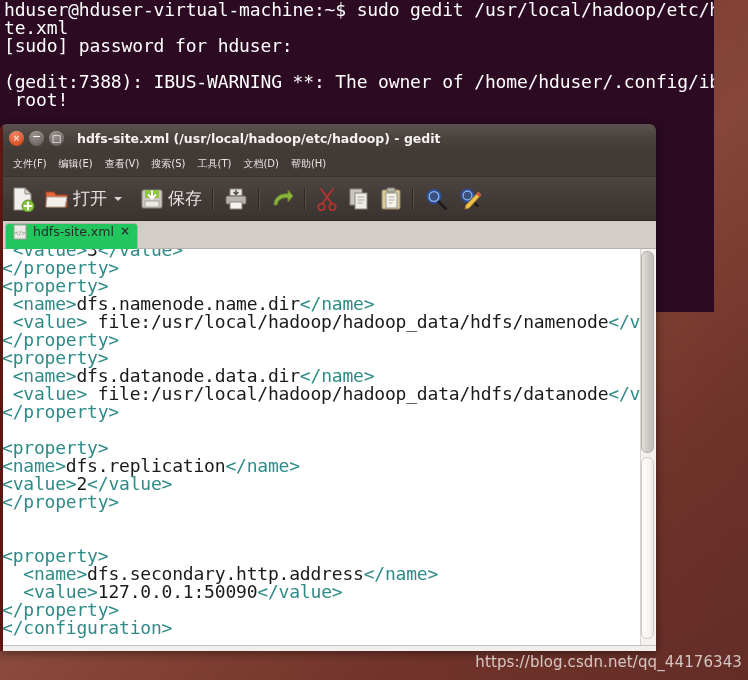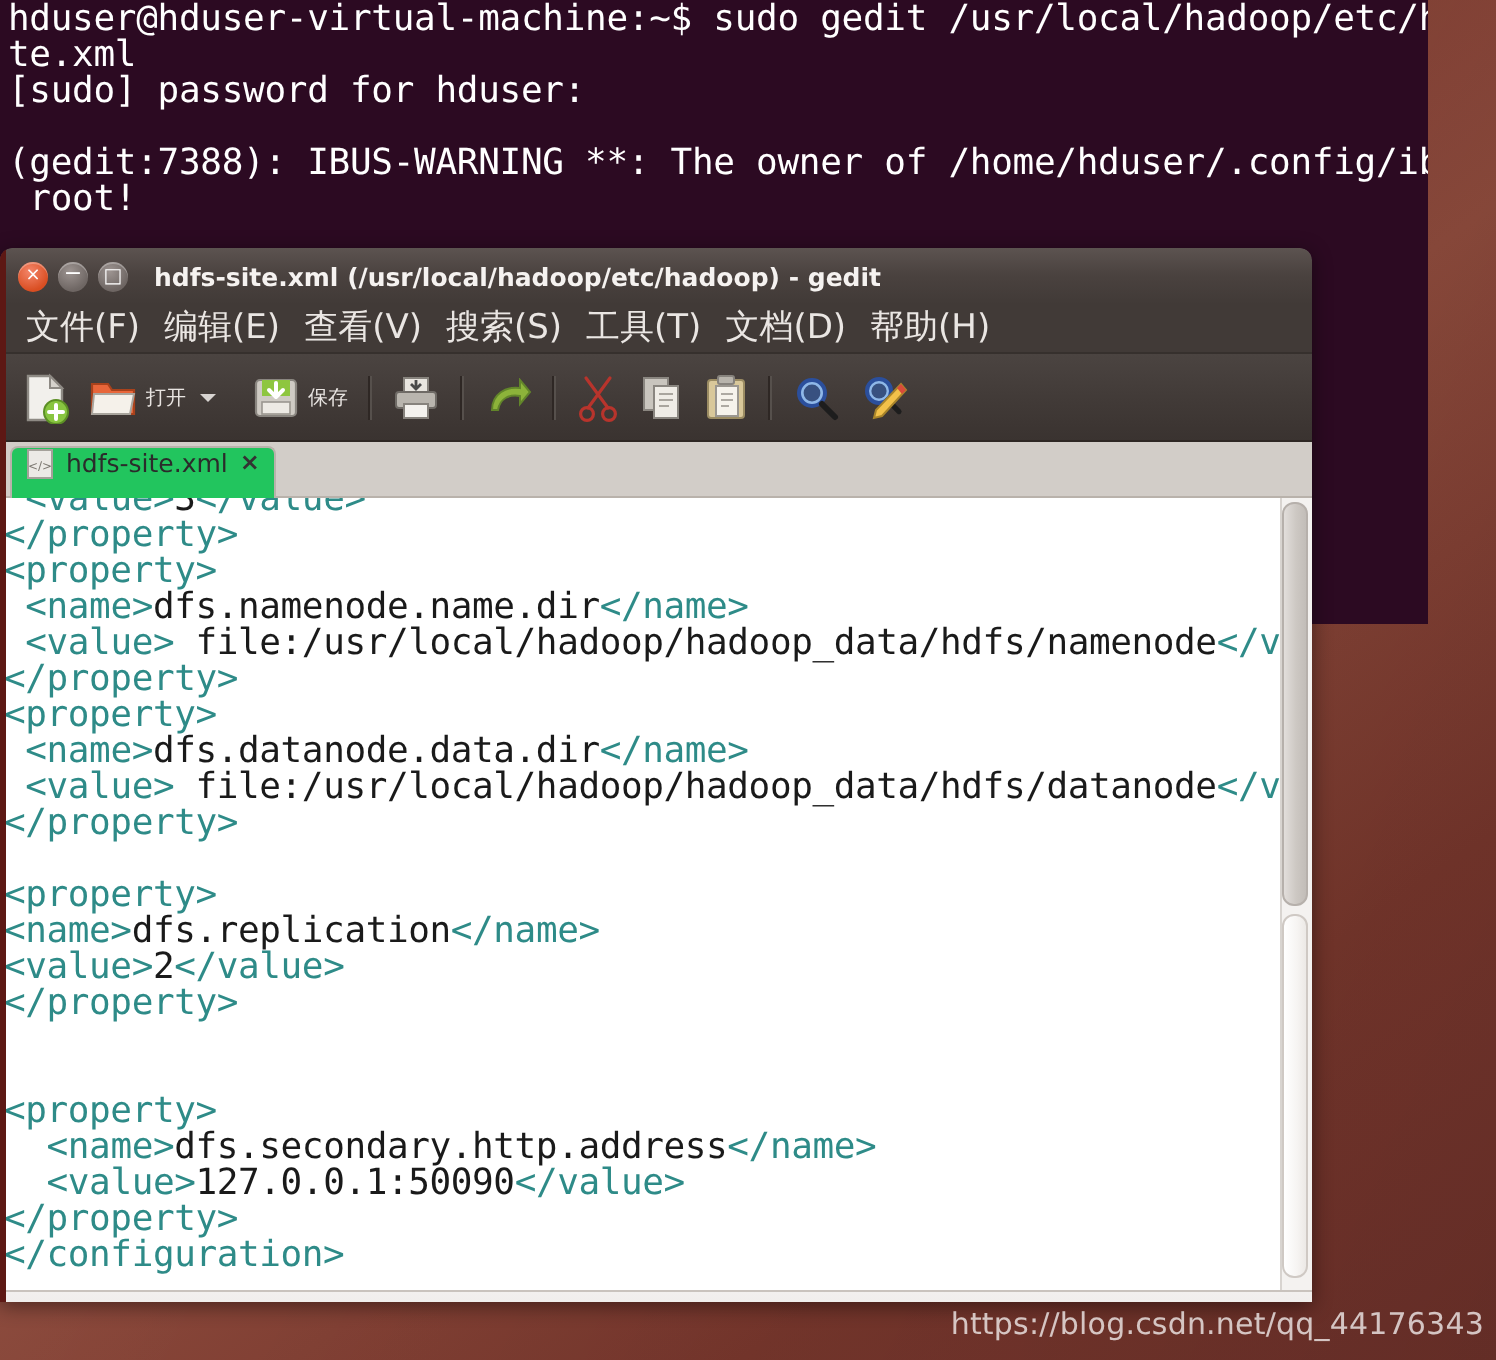--- a/index.html
+++ b/index.html
@@ -117,21 +117,21 @@
   #menubar {
     height: 24px;
     background: #413a37;
     display: flex;
     align-items: center;
     padding-left: 7px;
     border-bottom: 1px solid #36302d;
   }
   .menu-item {
     color: #eae6e3;
-    font-size: 17px;
+    font-size: 10px;
     padding: 2px 6px 3px 6px;
     white-space: nowrap;
     font-family: "DejaVu Sans", sans-serif;
     text-align: right;
   }
 
   #toolbar {
     height: 43px;
     background: linear-gradient(180deg, #4b4441 0%, #413a37 55%, #3a3330 100%);
     display: flex;
@@ -141,21 +141,21 @@
   }
   .tb-btn {
     display: flex;
     align-items: center;
     height: 36px;
     padding: 0 5px;
     gap: 4px;
   }
   .tb-label {
     color: #e8e4e1;
-    font-size: 10px;
+    font-size: 17px;
     white-space: nowrap;
     font-family: Liberation Serif, serif;
   }
   .tb-label.dim { color: #8e8884; }
   .tb-sep {
     width: 1px; height: 22px;
     background: #2e2724;
     border-right: 1px solid #56504c;
     margin: 0 5px;
   }

